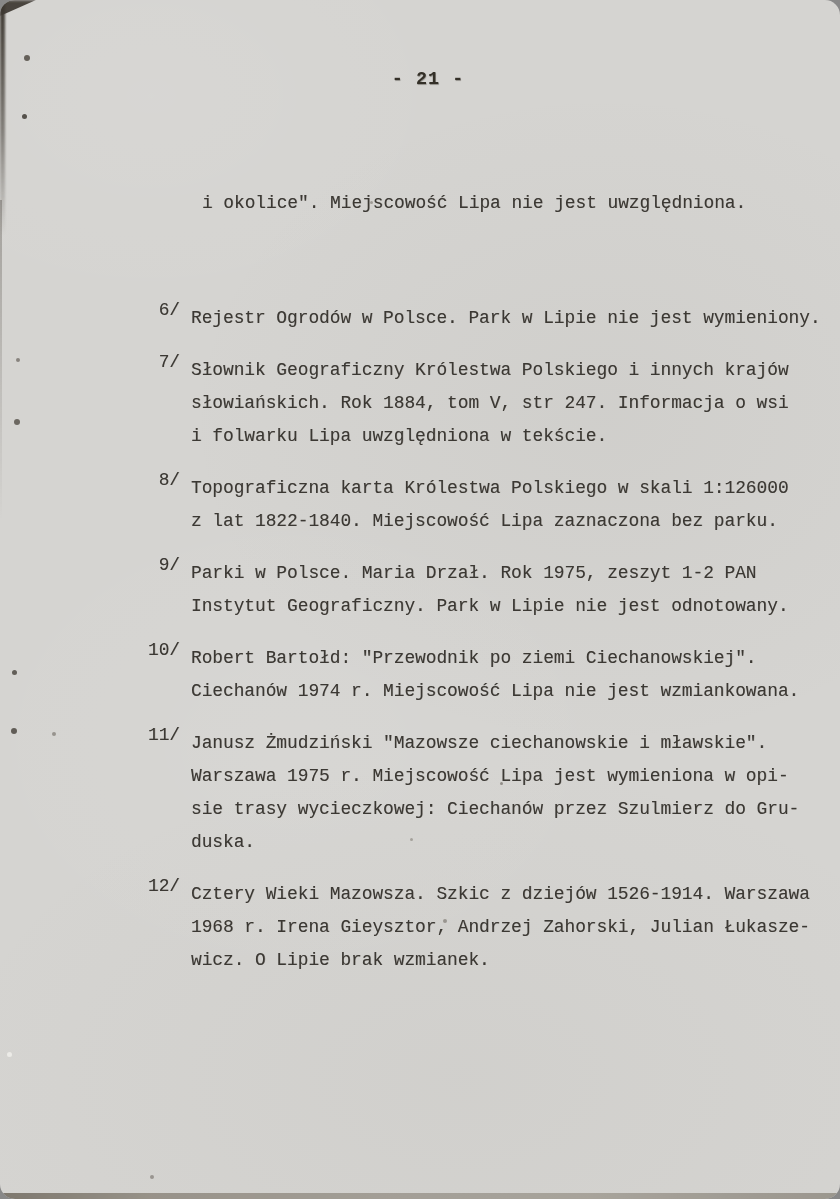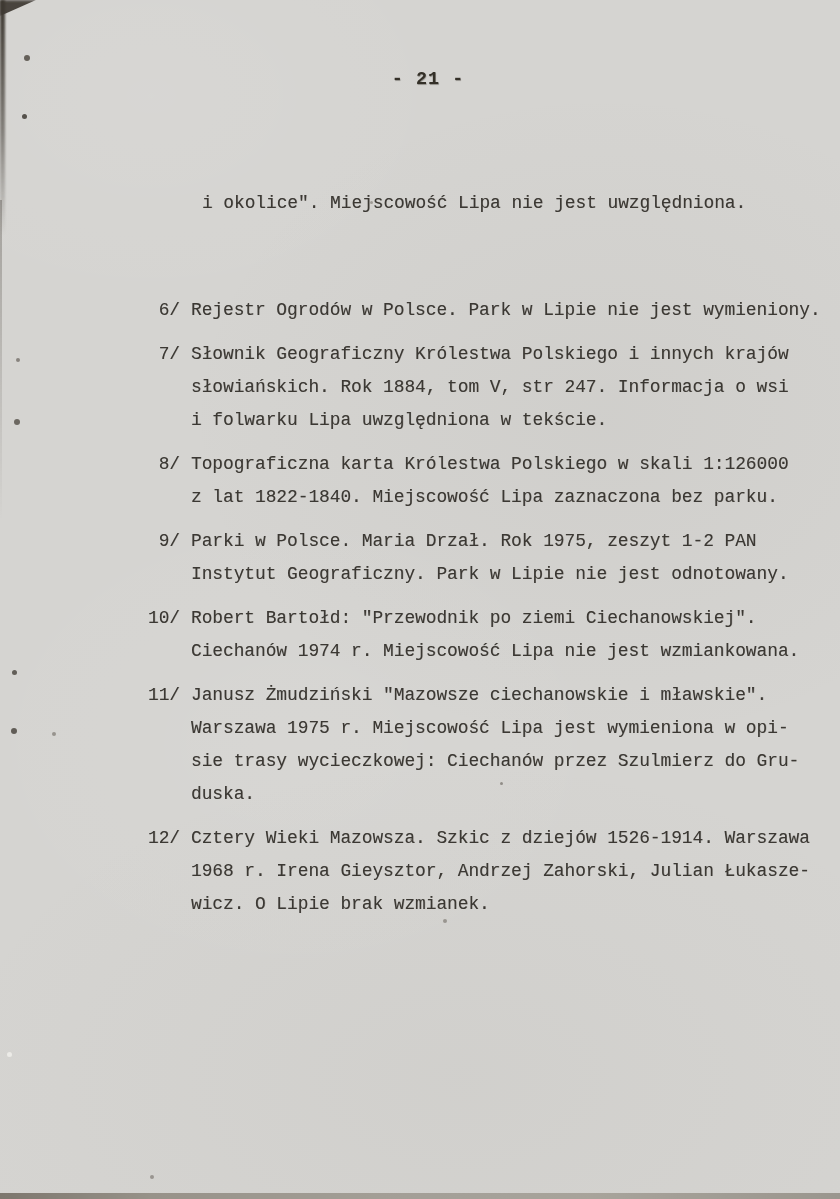--- a/index.html
+++ b/index.html
@@ -8,20 +8,21 @@
     width:840px;height:1199px;
     overflow:hidden;
     background-color:#d5d4d1;
     background-image:
       radial-gradient(ellipse 500px 350px at 18% 8%,  rgba(255,255,255,0.06), transparent 65%),
       radial-gradient(ellipse 700px 550px at 72% 35%, rgba(125,122,115,0.06), transparent 60%),
       radial-gradient(ellipse 600px 450px at 35% 62%, rgba(255,255,255,0.05), transparent 60%),
       radial-gradient(ellipse 800px 500px at 55% 90%, rgba(130,127,120,0.05), transparent 65%);
     font-family:"Liberation Mono","DejaVu Sans Mono",monospace;
     color:#3b3833;
+    border-radius:15px;
   }
   .typewriter{
     font-size:17.8px;
     line-height:33px;
     letter-spacing:0;
     text-shadow:0.4px 0.4px 0.6px rgba(55,50,44,0.35);
     white-space:pre;
   }
   .page-number{
     position:absolute;
@@ -44,20 +45,21 @@
   .item{
     display:flex;
     margin-bottom:11px;
   }
   .item .num{
     flex:0 0 180px;
     text-align:right;
   }
   .item .lines{
     padding-left:11px;
+    margin-top:8px;
   }
   .speck{
     position:absolute;
     border-radius:50%;
     filter:blur(0.4px);
   }
   .corner-tl{
     position:absolute;left:0;top:0;width:36px;height:16px;
     background:#3a352e;
     clip-path:polygon(0 0,100% 0,50% 50%,0 100%);

